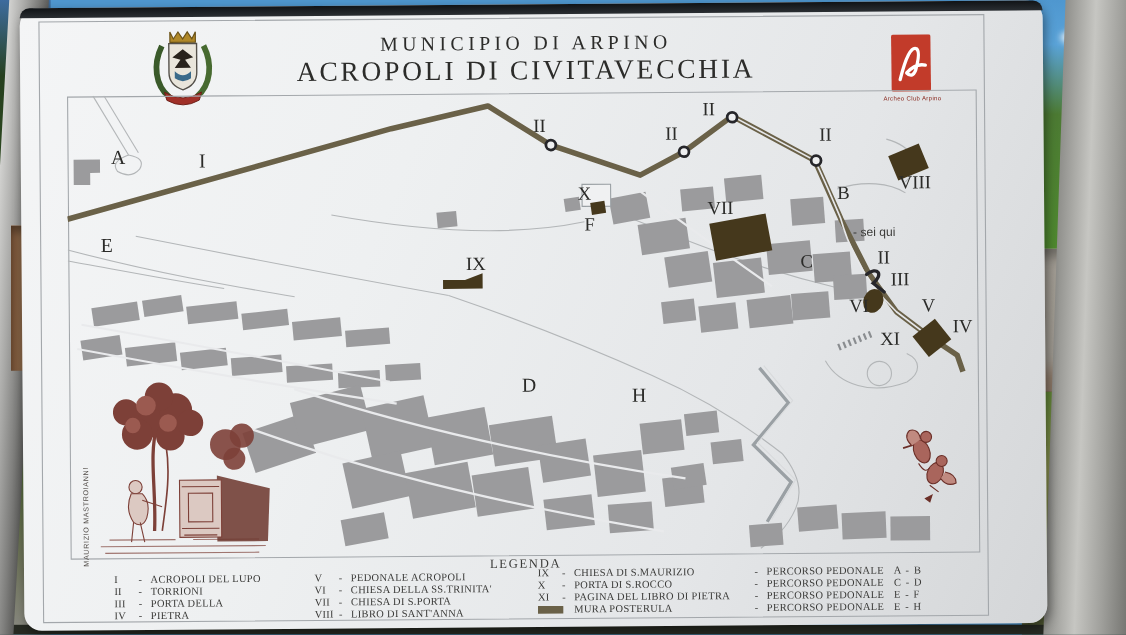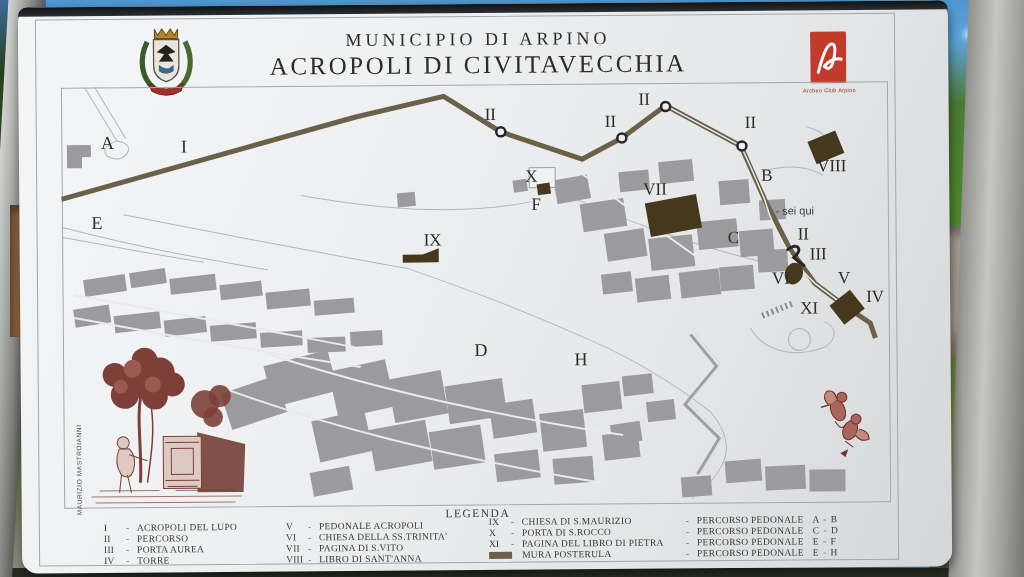--- a/index.html
+++ b/index.html
@@ -290,29 +290,29 @@
     </g>
   </svg>
 
   <div class="artist">MAURIZIO MASTROIANNI</div>
 
   <div class="legend">
     <div class="legend-title">LEGENDA</div>
 
     <div class="lcol c1" style="left:40px">
       <div><span class="lnum">I</span><span class="ldash">-</span><span class="llab">ACROPOLI DEL LUPO</span></div>
-      <div><span class="lnum">II</span><span class="ldash">-</span><span class="llab">PERCORSO</span></div>
-      <div><span class="lnum">III</span><span class="ldash">-</span><span class="llab">PORTA AUREA</span></div>
-      <div><span class="lnum">IV</span><span class="ldash">-</span><span class="llab">TORRE</span></div>
+      <div><span class="lnum">II</span><span class="ldash">-</span><span class="llab">TORRIONI</span></div>
+      <div><span class="lnum">III</span><span class="ldash">-</span><span class="llab">PORTA DELLA</span></div>
+      <div><span class="lnum">IV</span><span class="ldash">-</span><span class="llab">PIETRA</span></div>
     </div>
 
     <div class="lcol c2" style="left:222px">
       <div><span class="lnum">V</span><span class="ldash">-</span><span class="llab">PEDONALE ACROPOLI</span></div>
       <div><span class="lnum">VI</span><span class="ldash">-</span><span class="llab">CHIESA DELLA SS.TRINITA'</span></div>
-      <div><span class="lnum">VII</span><span class="ldash">-</span><span class="llab">PAGINA DI S.VITO</span></div>
+      <div><span class="lnum">VII</span><span class="ldash">-</span><span class="llab">CHIESA DI S.PORTA</span></div>
       <div><span class="lnum">VIII</span><span class="ldash">-</span><span class="llab">LIBRO DI SANT'ANNA</span></div>
     </div>
 
     <div class="lcol c3" style="left:425px">
       <div><span class="lnum">IX</span><span class="ldash">-</span><span class="llab">CHIESA DI S.MAURIZIO</span></div>
       <div><span class="lnum">X</span><span class="ldash">-</span><span class="llab">PORTA DI S.ROCCO</span></div>
       <div><span class="lnum">XI</span><span class="ldash">-</span><span class="llab">PAGINA DEL LIBRO DI PIETRA</span></div>
       <div><span class="lswatch"></span><span class="llab">MURA POSTERULA</span></div>
     </div>
 

